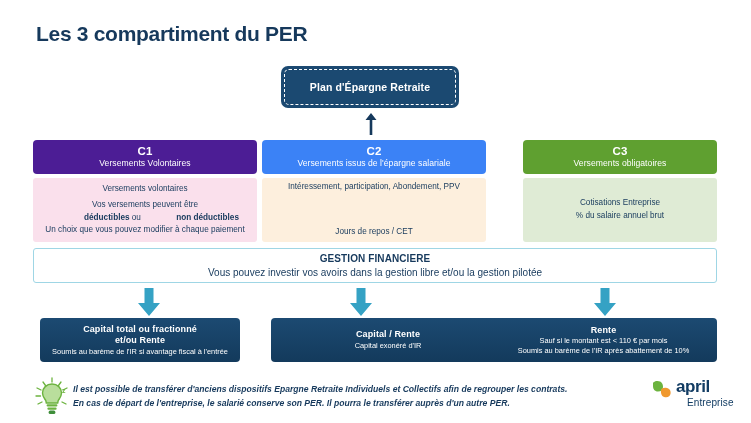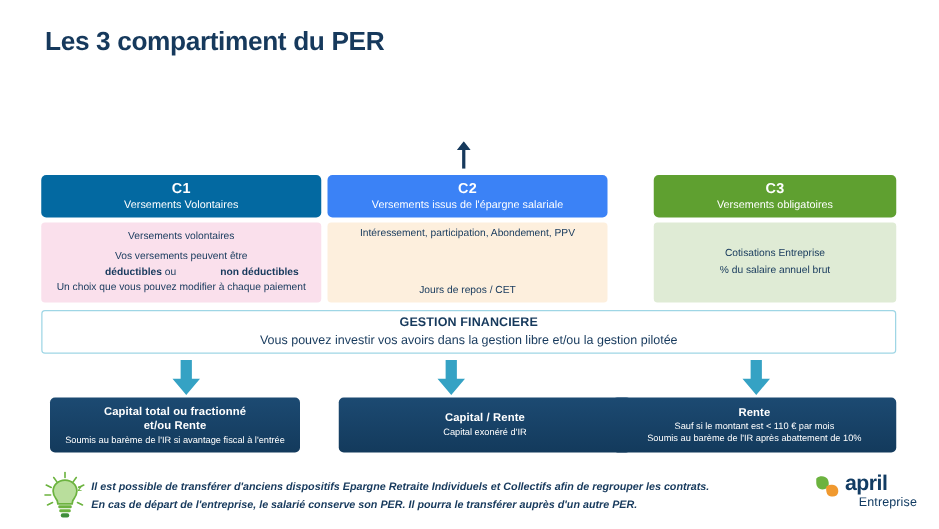--- a/index.html
+++ b/index.html
@@ -97,21 +97,21 @@
   .col-head .code {
     font-size: 11.5px;
     font-weight: bold;
     letter-spacing: 0.2px;
   }
   .col-head .sub {
     font-size: 8.6px;
     font-weight: normal;
     letter-spacing: 0.05px;
   }
-  .head-c1 { background: #0369a1; }
+  .head-c1 { background: #4c1d95; }
   .head-c2 { background: #3b82f6; }
   .head-c3 { background: #5FA030; }
 
   .col-body {
     margin-top: 4px;
     height: 64px;
     border-radius: 3px;
     display: flex;
     flex-direction: column;
     align-items: center;
@@ -252,20 +252,24 @@
     letter-spacing: 0.1px;
   }
 </style>
 </head>
 <body>
 
 <div class="canvas">
 
   <div class="page-title">Les 3 compartiment du PER</div>
 
+  <div class="per-box">
+    <div class="dashed-inner"></div>
+    <span class="per-label">Plan d'Épargne Retraite</span>
+  </div>
 
   <svg class="up-arrow" viewBox="0 0 14 22">
     <path d="M7 0 L12.5 7 L8.3 7 L8.3 22 L5.7 22 L5.7 7 L1.5 7 Z" fill="#16395C"></path>
   </svg>
 
   <div class="col col-1">
     <div class="col-head head-c1">
       <span class="code">C1</span>
       <span class="sub">Versements Volontaires</span>
     </div>

